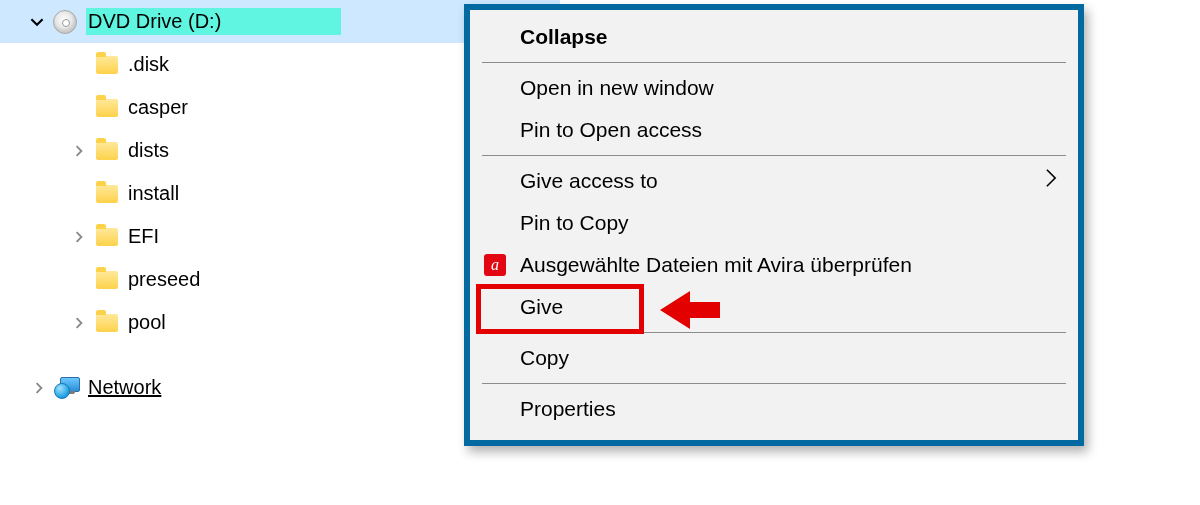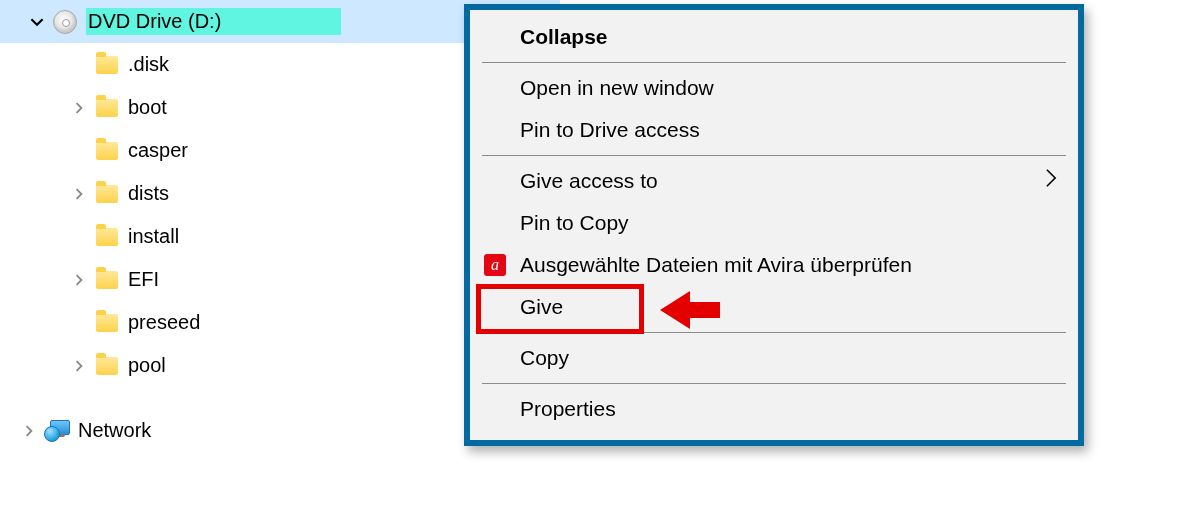--- a/index.html
+++ b/index.html
@@ -57,21 +57,21 @@
     background: #cde8ff;
   }
   .row-selected .label {
     background: #5ff5e0;
     color: #000;
     padding: 2px 120px 2px 2px;
   }
 
   .indent-0 { padding-left: 28px; }
   .indent-1 { padding-left: 70px; }
-  .indent-net { padding-left: 20px; }
+  .indent-net { padding-left: 30px; text-decoration: underline; }
   .net-spacer { height: 22px; }
 
   
   .folder-icon {
     width: 22px;
     height: 18px;
     background: linear-gradient(#ffe89a 0%, #fdd24b 100%);
     border-radius: 2px;
     position: relative;
   }
@@ -231,31 +231,20 @@
   </div>
 
   <div class="tree-row indent-1">
     <span class="expander empty"></span>
     <span class="icon">
         <span class="folder-icon"></span>
       </span>
     <span class="label">.disk</span>
   </div>
 
-  <div class="tree-row indent-1">
-    <span class="expander">
-      <svg width="12" height="12" viewBox="0 0 10 10">
-          <polyline points="3,1 7,5 3,9" fill="none" stroke="#888" stroke-width="1.5"></polyline>
-        </svg>
-    </span>
-    <span class="icon">
-        <span class="folder-icon"></span>
-      </span>
-    <span class="label">boot</span>
-  </div>
 
   <div class="tree-row indent-1">
     <span class="expander empty"></span>
     <span class="icon">
         <span class="folder-icon"></span>
       </span>
     <span class="label">casper</span>
   </div>
 
   <div class="tree-row indent-1">
@@ -339,21 +328,21 @@
 
   <div class="menu-sep"></div>
 
   <div class="menu-item">
     <span class="mi-icon"></span>
     <span class="mi-label">Open in new window</span>
   </div>
 
   <div class="menu-item">
     <span class="mi-icon"></span>
-    <span class="mi-label">Pin to Drive access</span>
+    <span class="mi-label">Pin to Open access</span>
   </div>
 
   <div class="menu-sep"></div>
 
   <div class="menu-item">
     <span class="mi-icon"></span>
     <span class="mi-label">Give access to</span>
     <span class="submenu-arrow">
       <svg width="14" height="22" viewBox="0 0 10 16">
           <polyline points="2,2 8,8 2,14" fill="none" stroke="#000" stroke-width="1.2"></polyline>

